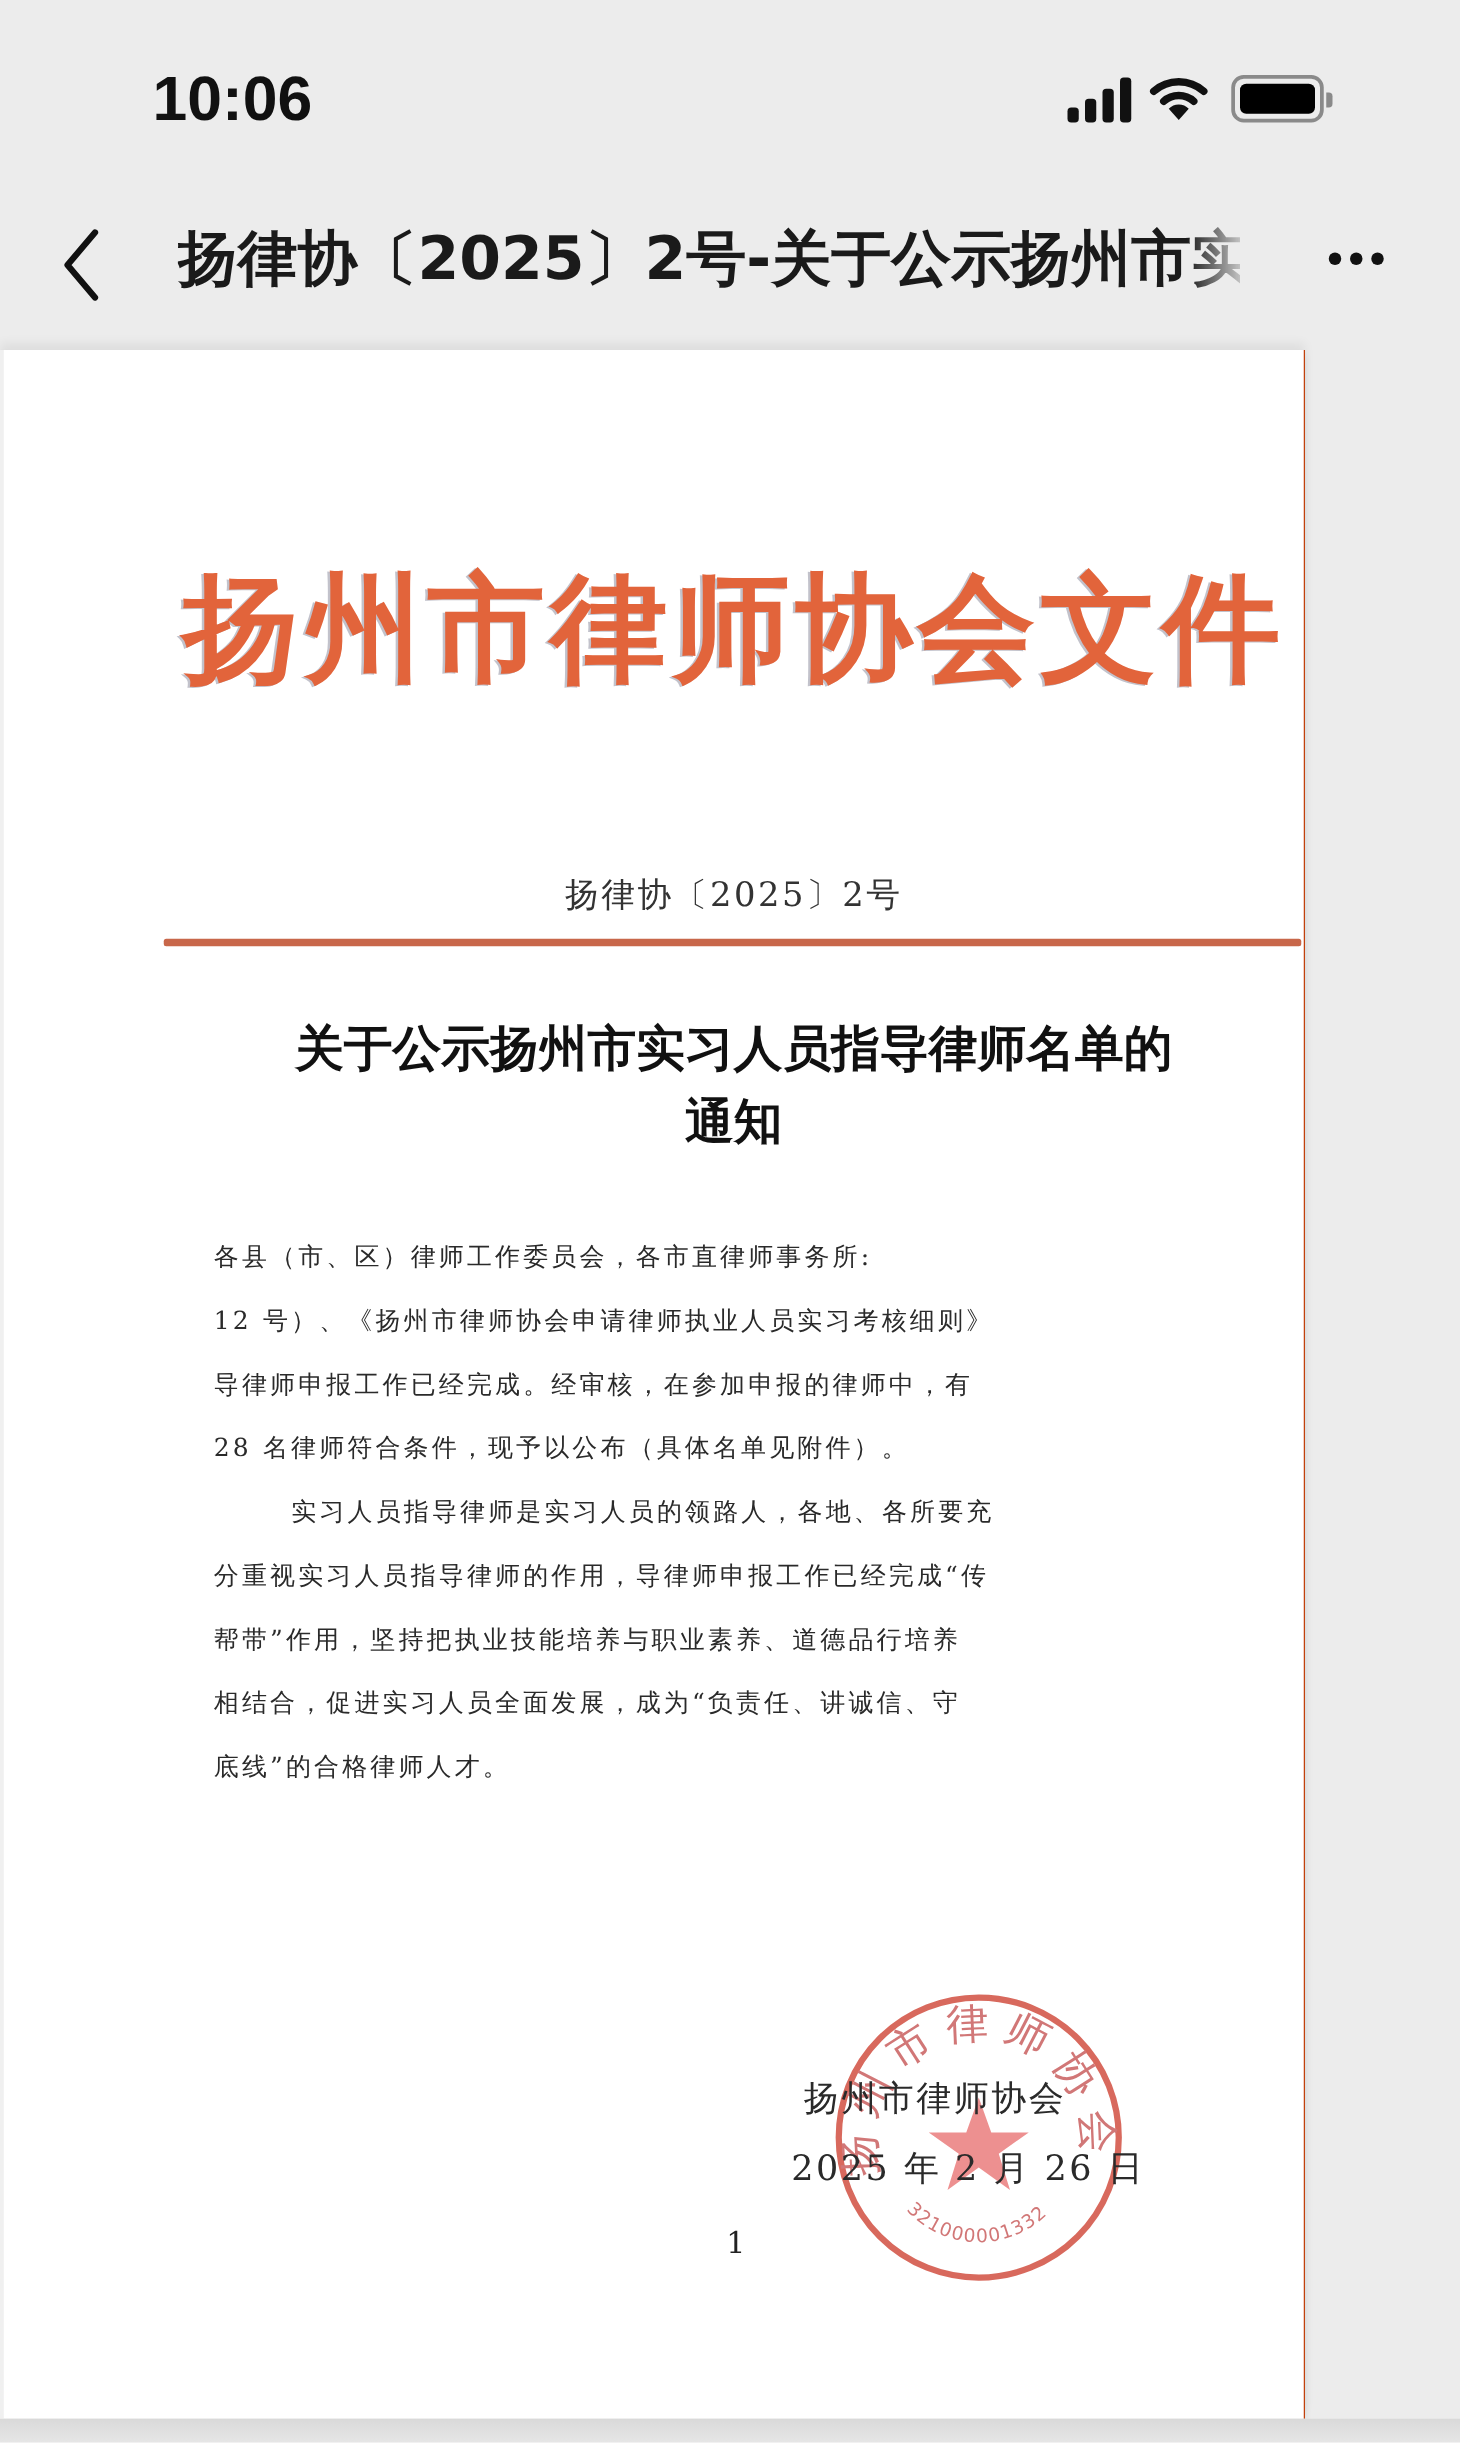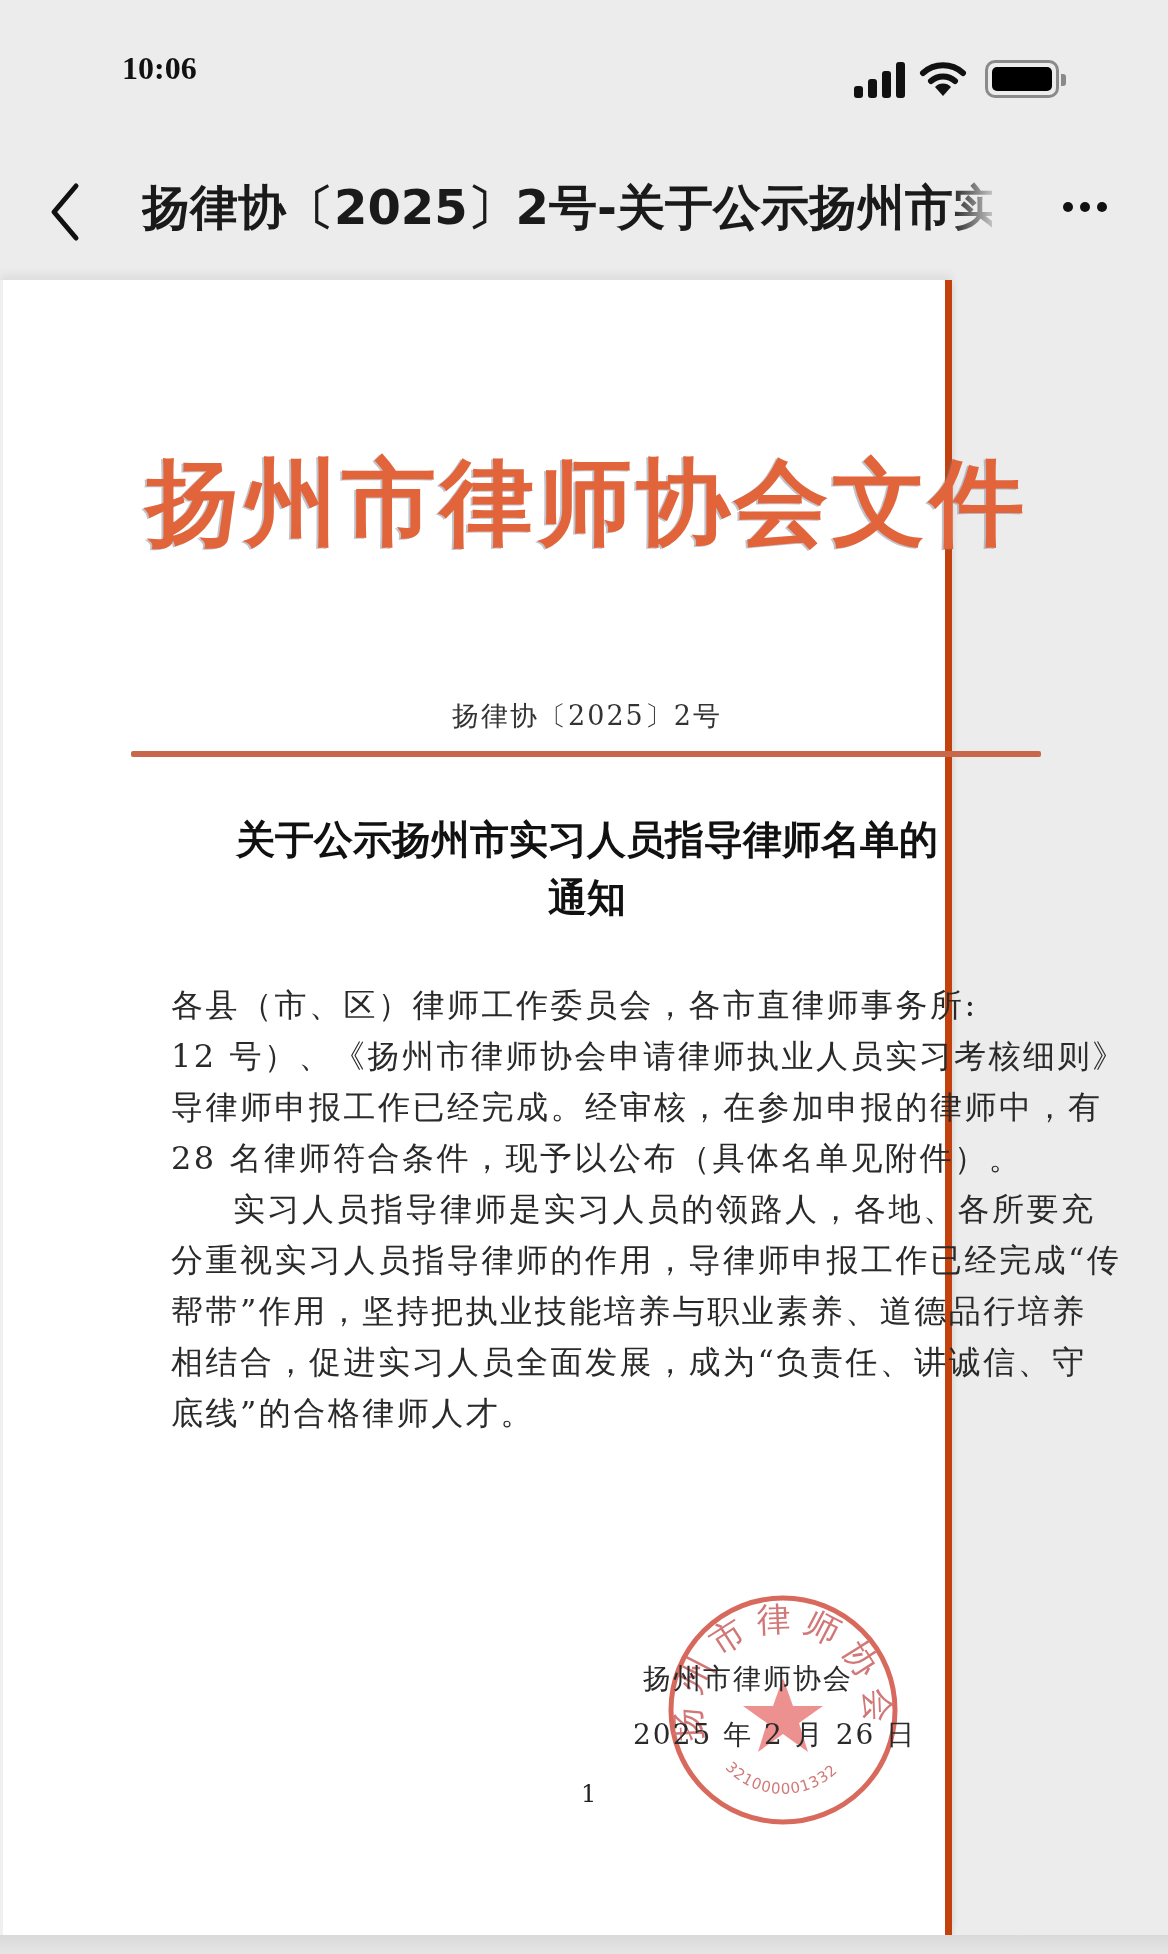--- a/index.html
+++ b/index.html
@@ -8,22 +8,22 @@
     background: #ececec;
     font-family: "DejaVu Sans", "Liberation Sans", sans-serif;
     position: relative;
   }
   
   .status-bar {
     position: absolute; left: 0; top: 0; width: 1168px; height: 150px;
   }
   .time {
     position: absolute; left: 122px; top: 50px;
-    font-family: Liberation Serif, serif;
-    font-size: 32px; font-weight: 700; color: #111; letter-spacing: 0px;
+    font-family: Liberation Sans, sans-serif;
+    font-size: 50px; font-weight: 700; color: #111; letter-spacing: 0px;
   }
   .sys-icons { position: absolute; left: 854px; top: 58px; height: 42px; display: flex; align-items: center; gap: 14px; }
   .signal { display: flex; align-items: flex-end; gap: 5px; height: 38px; }
   .signal span { display: block; width: 9px; background: #111; border-radius: 3px; }
   .battery {
     width: 74px; height: 38px; border: 3px solid #8a8a8a; border-radius: 10px;
     padding: 4px; position: relative; margin-left: 4px;
   }
   .battery .fill { width: 100%; height: 100%; background: #000; border-radius: 5px; }
   .battery .nub { position: absolute; right: -10px; top: 11px; width: 5px; height: 12px; background: #8a8a8a; border-radius: 0 3px 3px 0; }
@@ -36,24 +36,24 @@
     font-size: 48px; font-weight: 700; color: #1a1a1a; white-space: nowrap; overflow: hidden;
     line-height: 70px;
     -webkit-mask-image: linear-gradient(to right, #000 95%, rgba(0,0,0,0.2) 100%);
     mask-image: linear-gradient(to right, #000 95%, rgba(0,0,0,0.2) 100%);
   }
   .more-btn { position: absolute; left: 1050px; top: 22px; width: 70px; height: 70px; display: flex; align-items: center; justify-content: center; gap: 7px; cursor: pointer; }
   .more-btn span { width: 10px; height: 10px; border-radius: 50%; background: #111; display: block; }
 
   
   .doc-viewer {
-    position: absolute; left: 0; top: 280px; width: 952px; height: 1655px;
+    position: absolute; left: 0; top: 280px; width: 1044px; height: 1655px;
     background: #ffffff;
     box-shadow: 0 -6px 8px rgba(0,0,0,0.06), 0 4px 6px rgba(0,0,0,0.08);
-    border-left: 3px solid #f0f0f0; border-right: 7px solid #c2410c;
+    border-left: 3px solid #f0f0f0; border-right: 1px solid #c2410c;
   }
   .page-footer-shadow { position: absolute; left: 0; top: 1935px; width: 1168px; height: 19px; background: linear-gradient(#d9d9d9, #e6e6e6); }
 
   .doc-header {
     position: absolute; left: 0; top: 160px; width: 1168px; text-align: center;
     font-family: "DejaVu Serif", "Liberation Serif", serif;
     font-size: 94px; color: #e2643b; letter-spacing: 4px; font-weight: 700;
     text-shadow: -2px 1px 0 rgba(120,120,140,0.45);
   }
   .doc-number {
@@ -66,21 +66,21 @@
     background: #c8674a; border-radius: 2px;
   }
   .doc-title {
     position: absolute; left: 0; top: 530px; width: 1168px; text-align: center;
     font-family: "DejaVu Serif", "Liberation Serif", serif;
     font-size: 39px; font-weight: 700; color: #111; line-height: 58px;
   }
   .body-text {
     position: absolute; left: 168px; top: 700px; width: 840px;
     font-family: "DejaVu Serif", "Liberation Serif", serif;
-    font-size: 32px; color: #2a2a2a; line-height: 51px;
+    font-size: 20px; color: #2a2a2a; line-height: 51px;
   }
   .line { white-space: nowrap; display: block; letter-spacing: 2.5px; }
   .indent { padding-left: 62px; }
   .signature {
     position: absolute; left: 640px; top: 1380px;
     font-family: "DejaVu Serif", "Liberation Serif", serif;
     font-size: 28px; color: #2a2a2a; letter-spacing: 2px;
   }
   .sig-org { position: absolute; left: 0; top: 0; white-space: nowrap; }
   .sig-date { position: absolute; left: -10px; top: 56px; white-space: nowrap; text-align: center; }

